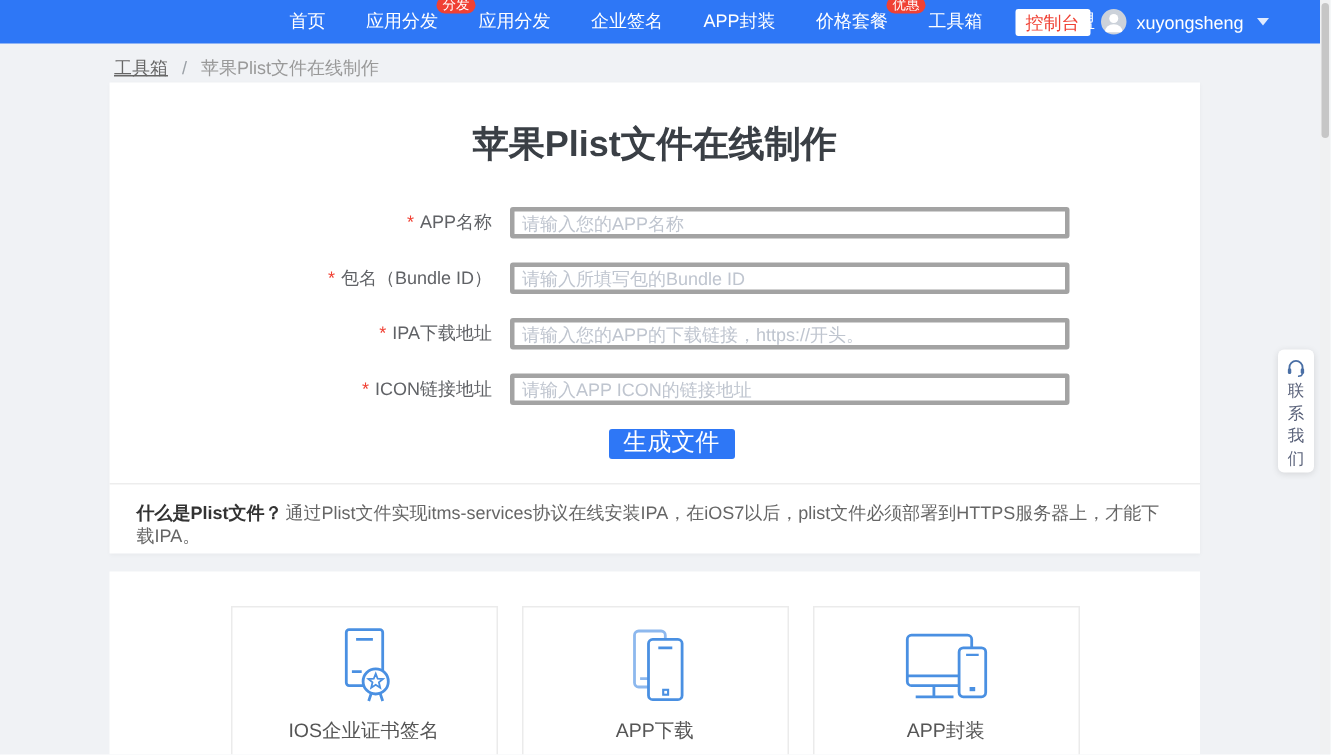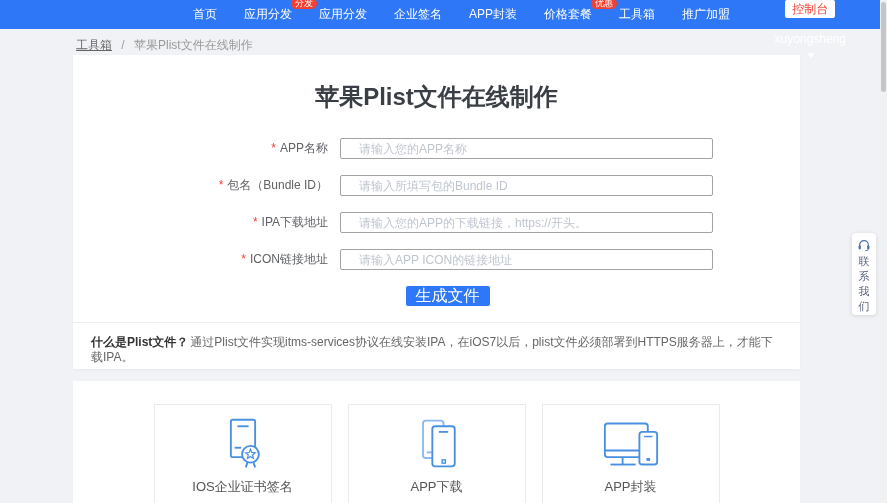--- a/index.html
+++ b/index.html
@@ -17,21 +17,21 @@
     position:absolute; left:0; top:0; width:880px; height:29px;
     background:#2e77f6; display:flex; align-items:center;
   }
   .topbar-nav { display:flex; align-items:center; margin-left:193px; gap:27px; }
   .nav-item { position:relative; color:#fff; font-size:12px; cursor:pointer; white-space:nowrap; }
   .nav-badge {
     position:absolute; top:-8px; right:-25px;
     background:#f04134; color:#fff; font-size:9px; line-height:11px;
     padding:0 4px; border-radius:7px; white-space:nowrap;
   }
-  .topbar-right { position:absolute; right:34px; top:0; height:29px; display:flex; align-items:center; gap:7px;flex-direction:column; }
+  .topbar-right { position:absolute; right:34px; top:0; height:29px; display:flex; align-items:center; gap:7px; }
   .console-btn {
     background:#fff; color:#f04134; font-size:12px; line-height:16px;
     padding:1px 7px; border:none; border-radius:2px; cursor:pointer;
   }
   .avatar {
     width:17px; height:17px; border-radius:50%; background:#ccd2da;
     display:flex; align-items:center; justify-content:center; overflow:hidden;
   }
   .username { color:#fff; font-size:12px; }
   .caret-down {
@@ -54,22 +54,22 @@
     margin-top:27px; text-align:center; font-size:24px; font-weight:bold;
     color:#3a3f45; line-height:30px;
   }
   .form { margin-top:26px;margin-left:22px; }
   .form-row { display:flex; align-items:center; margin-bottom:16px; }
   .form-label {
     width:245px; text-align:right; padding-right:12px; font-size:12px; color:#606266;
   }
   .required-mark { color:#f04134; margin-right:4px; }
   .form-input {
-    width:373px; height:21px; border:1px solid #a3a3a3; border-radius:2px;
-    padding:0 18px; font-size:12px; color:#333; outline:none;
+    width:373px; height:21px; border:3px solid #a3a3a3; border-radius:2px;
+    padding:0 5px; font-size:12px; color:#333; outline:none;
     font-family:"Liberation Sans","DejaVu Sans",sans-serif;
   }
   .form-input::placeholder { color:#bfc5cf; }
   .submit-row { text-align:center; }
   .submit-btn {
     background:#2e77f6; color:#fff; border:none; border-radius:2px;
     font-size:16px; line-height:14px; padding:3px 10px; cursor:pointer;
   }
   .info-section {
     margin-top:16px; border-top:1px solid #ededed; padding:12px 18px;

